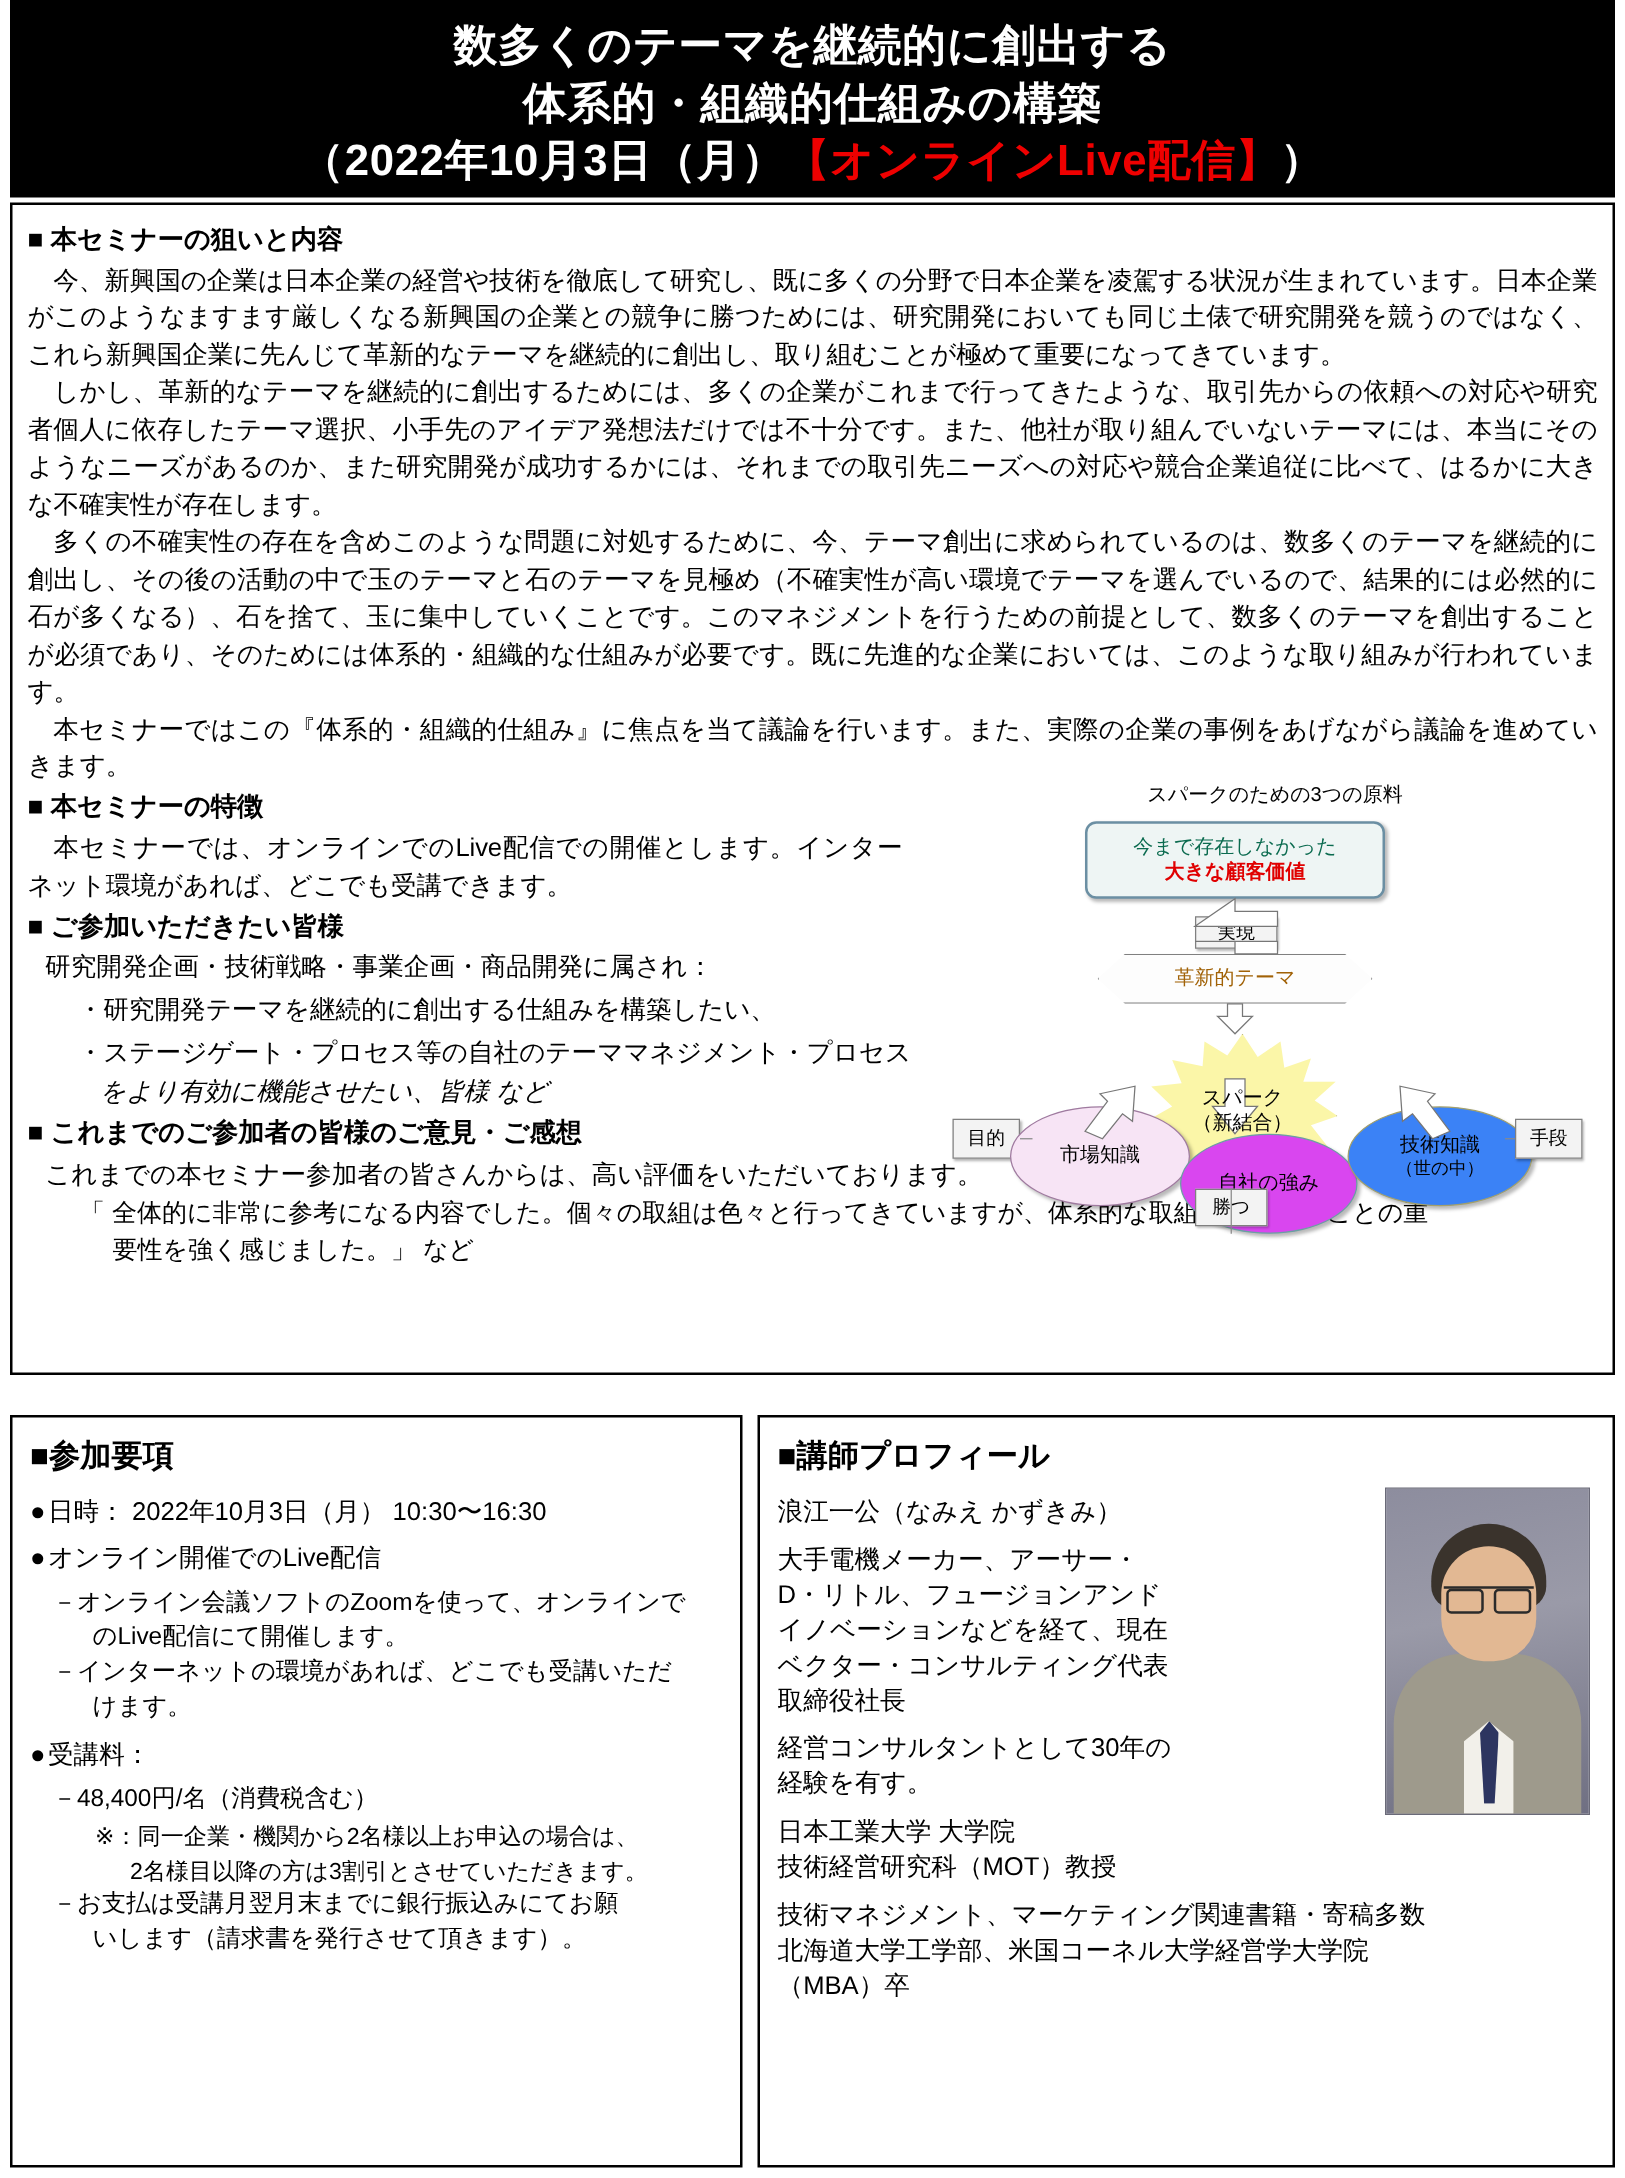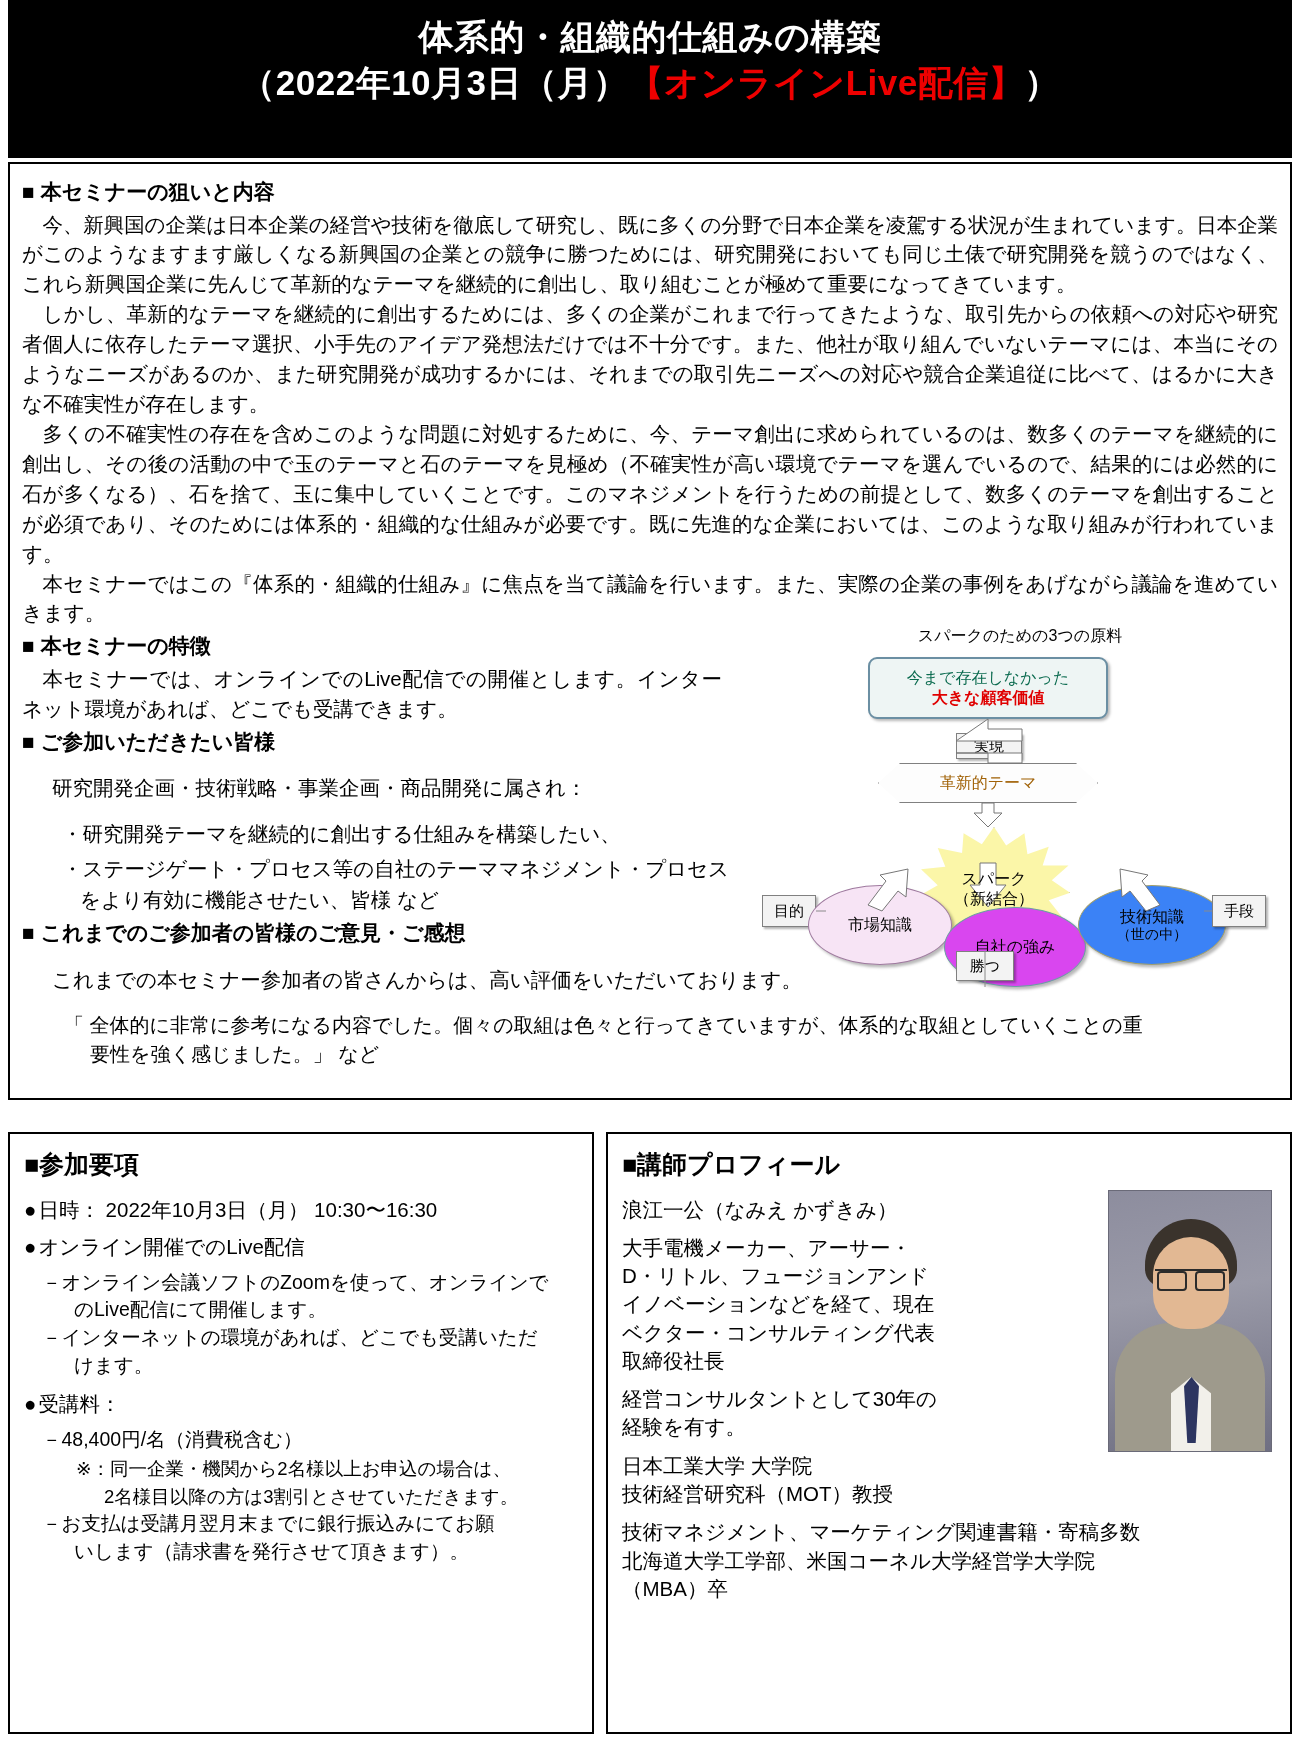--- a/index.html
+++ b/index.html
@@ -62,31 +62,31 @@
     text-justify: inter-ideograph;
     letter-spacing: -0.1px;
   }
   p.para.indent { text-indent: 1em; }
 
   .narrow { max-width: 700px; }
 
   .sub-line {
     font-size: 20.5px;
     line-height: 1.46;
-    margin: 16px;
+    margin: 0;
     padding-left: 14px;
   }
   .bullet-line {
     font-size: 20.5px;
     line-height: 1.5;
     margin: 4px 0 0 0;
     padding-left: 40px;
     text-indent: 0;
   }
-  .bullet-line.cont { padding-left: 58px; margin-top: 0; }
+  .bullet-line.cont { padding-left: 58px; margin-top: 0; font-style: italic; }
   .quote-line {
     font-size: 20px;
     line-height: 1.45;
     margin: 2px 0 0 0;
     padding-left: 42px;
   }
   .quote-line.cont { padding-left: 68px; margin-top: 0; }
 
   
   .diagram-wrap {
@@ -303,20 +303,21 @@
   .portrait .tie {
     position: absolute; left: 75px; bottom: 8px; width: 15px; height: 66px;
     background: #2d3560;
     clip-path: polygon(50% 0, 100% 14%, 78% 100%, 22% 100%, 0 14%);
   }
 </style>
 </head>
 <body>
 
 <div class="header-banner">
+  <div class="header-line">数多くのテーマを継続的に創出する</div>
   <div class="header-line">体系的・組織的仕組みの構築</div>
   <div class="header-line date-line"><span>（2022年10月3日（月）</span><span class="accent-red">【オンラインLive配信】</span><span>）</span></div>
 </div>
 
 <div class="main-box">
 
   <div class="section-head"><span class="mark">■</span><span>本セミナーの狙いと内容</span></div>
 
   <p class="para indent">今、新興国の企業は日本企業の経営や技術を徹底して研究し、既に多くの分野で日本企業を凌駕する状況が生まれています。日本企業がこのようなますます厳しくなる新興国の企業との競争に勝つためには、研究開発においても同じ土俵で研究開発を競うのではなく、これら新興国企業に先んじて革新的なテーマを継続的に創出し、取り組むことが極めて重要になってきています。</p>
   <p class="para indent">しかし、革新的なテーマを継続的に創出するためには、多くの企業がこれまで行ってきたような、取引先からの依頼への対応や研究者個人に依存したテーマ選択、小手先のアイデア発想法だけでは不十分です。また、他社が取り組んでいないテーマには、本当にそのようなニーズがあるのか、また研究開発が成功するかには、それまでの取引先ニーズへの対応や競合企業追従に比べて、はるかに大きな不確実性が存在します。</p>

